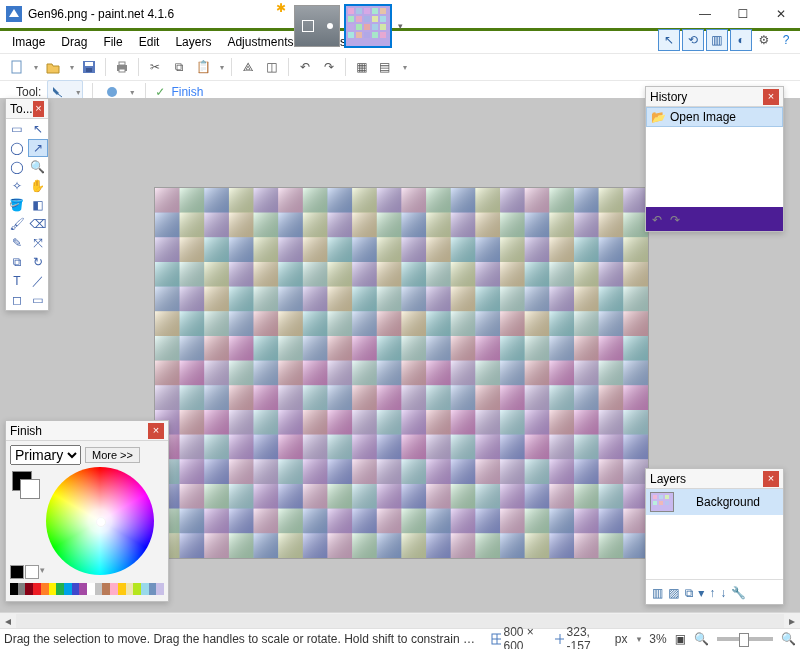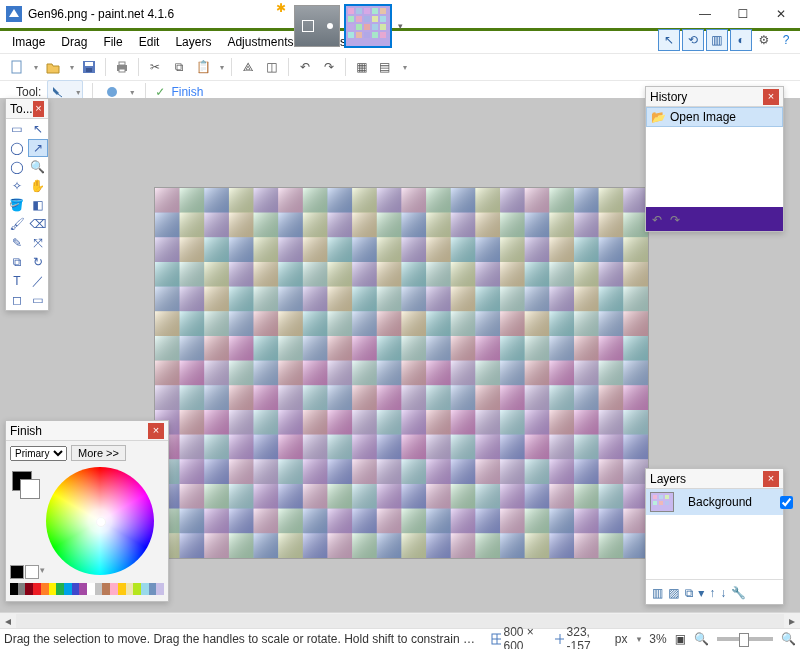--- a/index.html
+++ b/index.html
@@ -35,27 +35,27 @@
   .tools-panel { top:98px; left:5px; width:42px;}
   .tools-grid { display:grid; grid-template-columns:repeat(2,20px); gap:1px; padding:1px; background:#fff;}
   .tools-grid .tg { width:20px; height:18px; display:flex; align-items:center; justify-content:center; font-size:12px; color:#3a5fa8;}
   .tools-grid .tg.sel{ background:#cfe4f9; border:1px solid #6fa5da; width:18px; height:16px;}
   .history-panel { top:86px; right:16px; width:137px; height:144px; background:#4c1d95;}
   .history-list { height:100px; overflow:auto; background:#fff;}
   .history-item{ display:flex; align-items:center; gap:4px; padding:2px 4px; background:#cfe4f9; border:1px solid #a6c9ea;}
   .history-foot{ height:22px; display:flex; gap:8px; padding:2px 6px; color:#888; align-items:center;}
   .layers-panel { top:468px; right:16px; width:137px; height:135px; background:#fff;}
   .layers-list { height:90px; background:#fff;}
-  .layer-item{ display:flex; align-items:center; gap:14px; padding:3px 4px; background:#cfe4f9;}
+  .layer-item{ display:flex; align-items:center; gap:22px; padding:3px 4px; background:#cfe4f9;}
   .layer-thumb{width:22px;height:18px;border:1px solid #888;}
   .layers-foot{height:22px;display:flex;gap:5px;padding:2px 6px;align-items:center;color:#3a6ea5;border-top:1px solid #ddd;}
   .colors-panel { top:420px; left:5px; width:162px; height:180px;}
   .colors-body { padding:4px; position:relative; height:150px; background:#f3f3f3;}
   .color-sel { display:flex; gap:4px; align-items:center; margin-bottom:4px;}
-  .color-sel select{font-size:10px;}
+  .color-sel select{font-size:14px;}
   .more-btn{border:1px solid #b8b8b8;background:#efefef;padding:1px 6px;font-size:11px;}
   .swatch-main{ position:absolute; top:30px; left:6px; width:26px; height:26px;}
   .swatch-main .a{position:absolute;width:18px;height:18px;background:#000;border:1px solid #888;top:0;left:0;}
   .swatch-main .b{position:absolute;width:18px;height:18px;background:#fff;border:1px solid #888;top:8px;left:8px;}
   .wheel-holder{position:absolute;top:26px;left:40px;width:112px;height:112px;}
   .wheel{width:108px;height:108px;border-radius:50%;background:conic-gradient(red,magenta,blue,cyan,lime,yellow,red);position:relative;}
   .wheel::after{content:"";position:absolute;inset:0;border-radius:50%;background:radial-gradient(circle,#fff 0%,rgba(255,255,255,0.9) 15%,rgba(255,255,255,0) 70%);}
   .wheel .dot{position:absolute;width:8px;height:8px;border:1px solid #000;border-radius:50%;background:#fff;top:50px;left:50px;}
   .bw-row{position:absolute;bottom:20px;left:4px;display:flex;gap:1px;}
   .bw-row .c{width:12px;height:12px;border:1px solid #999;}

